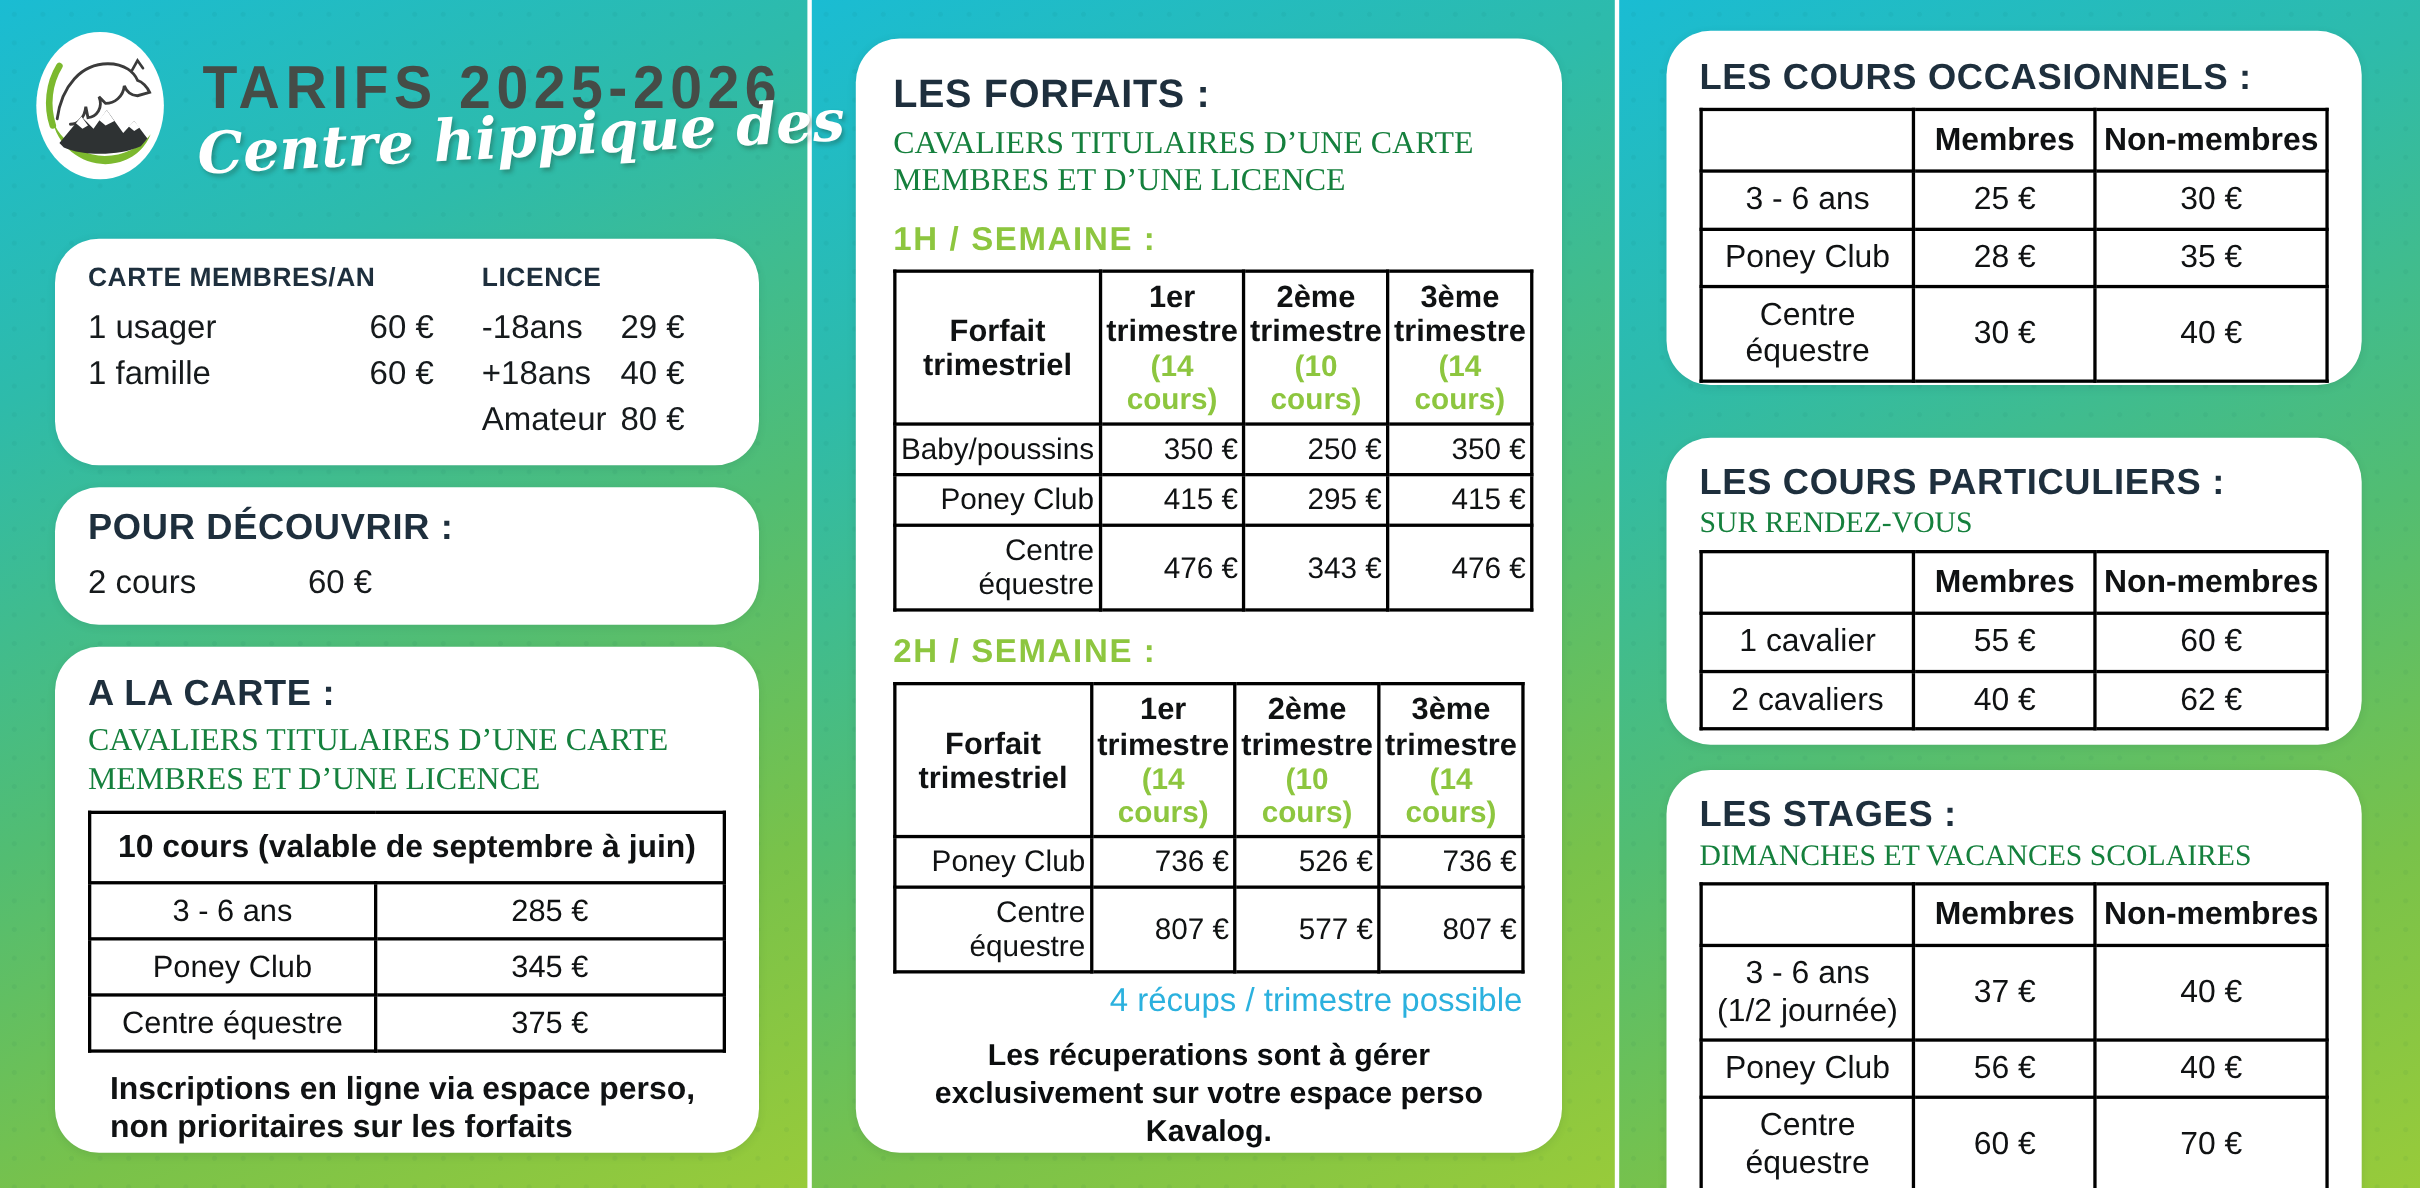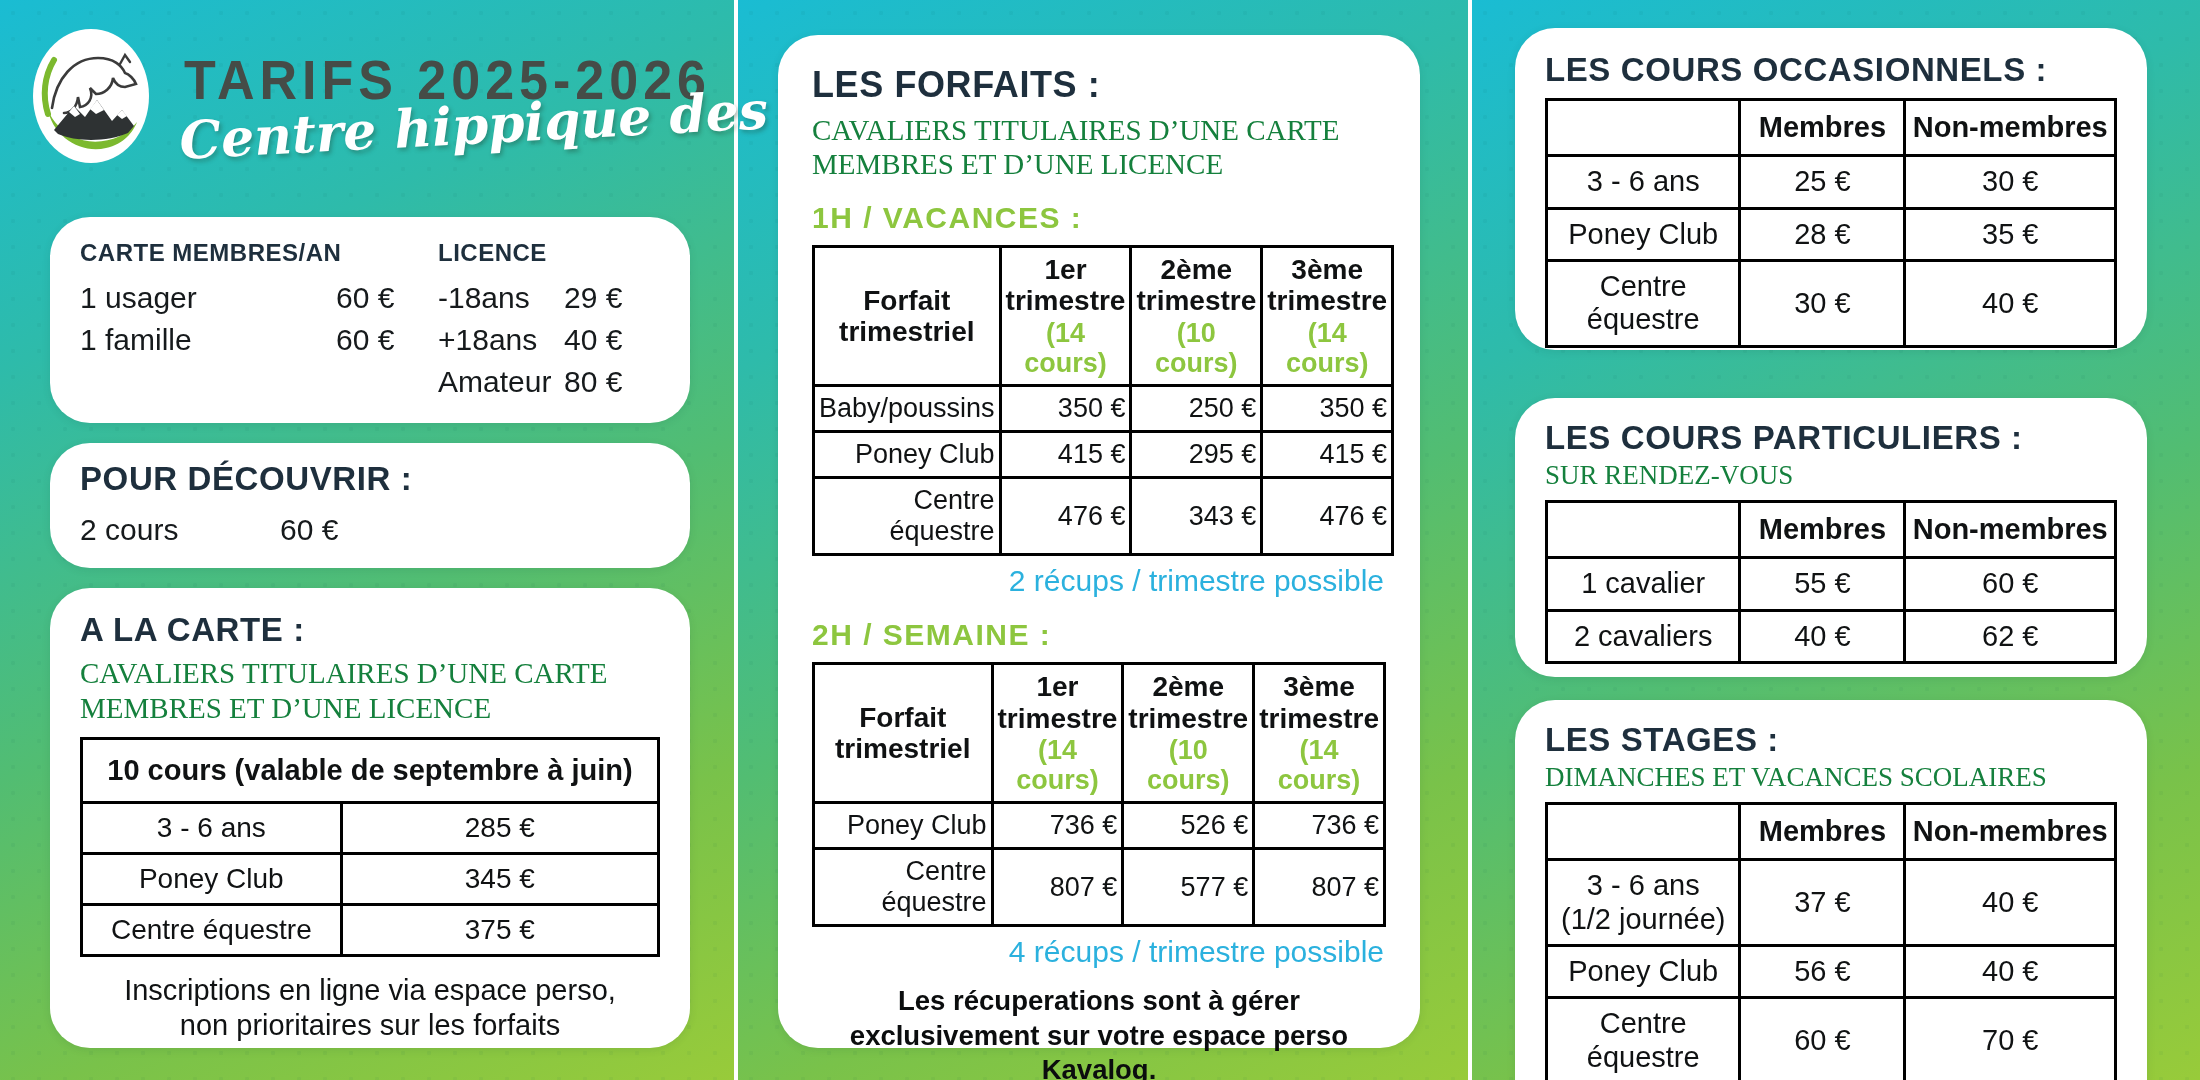--- a/index.html
+++ b/index.html
@@ -66,21 +66,21 @@
   .card-alacarte{left:50px;top:588px;width:640px;height:460px;padding:24px 30px;}
   .price-table{border-collapse:collapse;width:100%;margin-top:12px;}
   .price-table th,.price-table td{
     border:3px solid #000;text-align:center;vertical-align:middle;
     font-size:28px;color:#101213;padding:8px 6px;
   }
   .price-table th{font-weight:700;}
   .t-alacarte td:first-child{width:45%;}
   .t-alacarte th{font-size:29px;padding:14px 6px;}
   .t-alacarte td{height:48px;}
-  .footnote{font-weight:400;font-size:29px;line-height:1.2;text-align:center;margin:16px auto 0;max-width:540px;}
+  .footnote{font-weight:700;font-size:29px;line-height:1.2;margin:16px auto 0;max-width:540px;}
 
   
   .card-forfaits{left:778px;top:35px;width:642px;height:1013px;padding:30px 34px 24px;}
   .section-label{
     font-weight:800;font-size:30px;letter-spacing:1.5px;color:var(--accent-green);margin-top:20px;
   }
   .t-forfaits{margin-top:10px;}
   .t-forfaits th:first-child{width:33%;}
   .t-forfaits th{padding:6px 4px;font-size:28px;line-height:1.12;}
   .t-forfaits td{height:44px;font-size:27px;padding:6px 4px;text-align:right;}
@@ -191,21 +191,21 @@
     </tr>
   </tbody>
     </table>
   <div class="footnote">Inscriptions en ligne via espace perso, non prioritaires sur les forfaits</div>
 </div>
 
 <div class="card card-forfaits">
   <div class="card-title" style="font-size:36px;">LES FORFAITS :</div>
   <div class="serif-sub" style="max-width:530px;">CAVALIERS TITULAIRES D’UNE CARTE MEMBRES ET D’UNE LICENCE</div>
 
-  <div class="section-label">1H / VACANCES :</div>
+  <div class="section-label">1H / SEMAINE :</div>
   <table class="price-table t-forfaits">
     <tbody>
         <tr>
       <th>Forfait trimestriel</th>
       <th>
         <div>1er trimestre</div>
         <div class="th-sub">(14 cours)</div>
       </th>
       <th>
         <div>2ème trimestre</div>
@@ -229,21 +229,20 @@
       <td>415 €</td>
     </tr>
     <tr>
       <td>Centre équestre</td>
       <td>476 €</td>
       <td>343 €</td>
       <td>476 €</td>
     </tr>
   </tbody>
     </table>
-  <div class="recup-note">2 récups / trimestre possible</div>
 
   <div class="section-label">2H / SEMAINE :</div>
   <table class="price-table t-forfaits">
     <tbody>
         <tr>
       <th>Forfait trimestriel</th>
       <th>
         <div>1er trimestre</div>
         <div class="th-sub">(14 cours)</div>
       </th>

